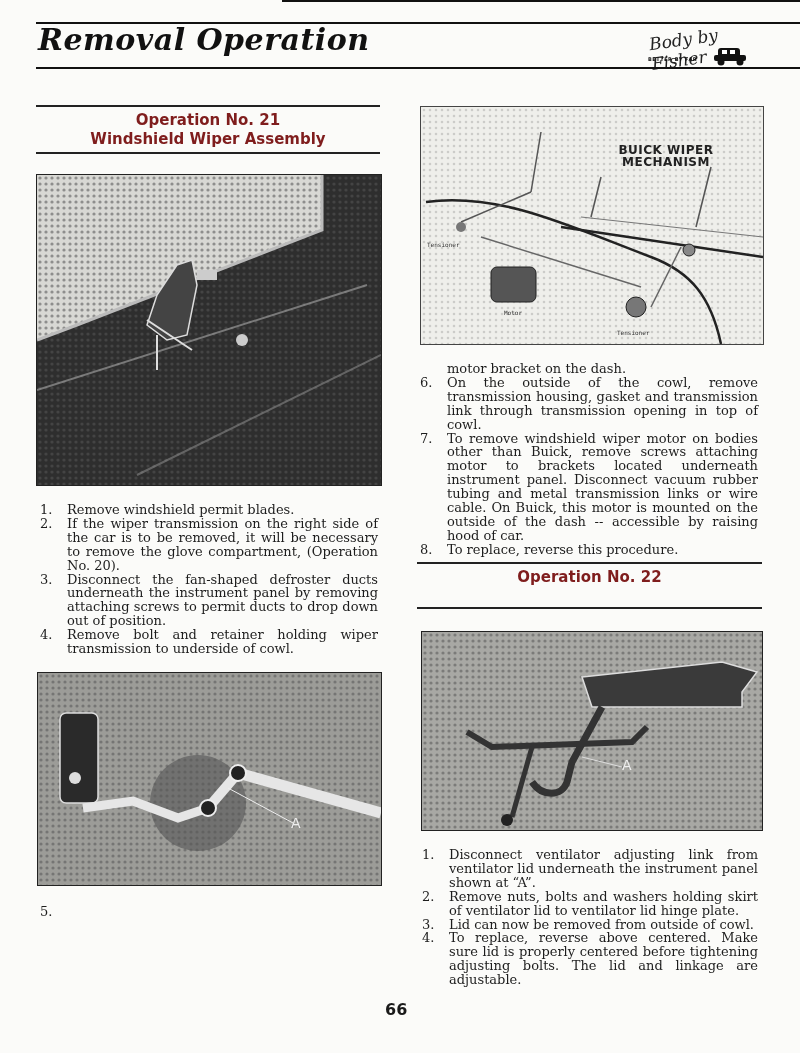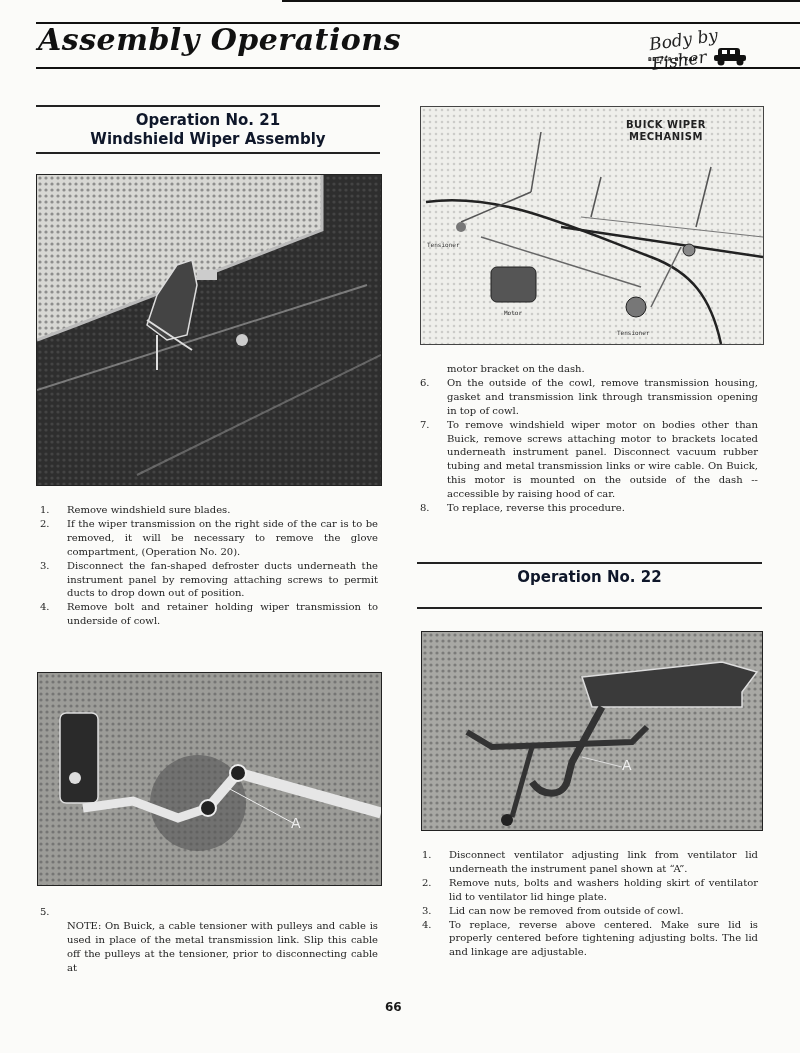--- a/index.html
+++ b/index.html
@@ -14,51 +14,51 @@
     left: 38px; top: 22px; font-family: "DejaVu Serif", serif; font-style: italic; font-weight: bold;
     font-size: 30px; letter-spacing: 0.5px; color: #111;
   }
   .logo { left: 648px; top: 26px; width: 120px; height: 40px; }
   .logo-script { position: absolute; left: 2px; top: 0; font-family: "DejaVu Serif", serif; font-style: italic; font-size: 17px; color: #222; transform: rotate(-8deg); }
   .logo-tag { position: absolute; left: 0; top: 30px; font-family: "DejaVu Sans", sans-serif; font-size: 5px; font-weight: bold; letter-spacing: 0.5px; color: #111; }
   .logo-car { position: absolute; left: 64px; top: 20px; }
 
   .sec-rule { height: 2px; background: #222; }
   .sec-head {
-    text-align: center; font-family: "DejaVu Sans", sans-serif; font-weight: bold; color: #0f172a;
+    text-align: center; font-family: "DejaVu Sans", sans-serif; font-weight: bold; color: #7f1d1d;
     font-size: 15px; line-height: 19px;
   }
   .photo { border: 1px solid #222; overflow: hidden; }
   .photo svg { display: block; }
 
-  .steps { font-family: "DejaVu Serif", serif; font-size: 10px; line-height: 13.9px; color: #1d1d1d; }
+  .steps { font-family: "DejaVu Serif", serif; font-size: 13px; line-height: 13.9px; color: #1d1d1d; }
   .step { display: flex; }
   .num { width: 27px; flex: none; }
   .txt { flex: 1; text-align: justify; }
   .caption { font-family: "DejaVu Sans Mono", monospace; font-size: 6px; color: #333; position: absolute; }
-  .fig-title { font-family: "DejaVu Sans", sans-serif; font-weight: bold; font-size: 10px; line-height: 12px; text-align: center; color: #222; position: absolute; letter-spacing: 0.5px; }
-  .page-num { left: 385px; top: 1000px; font-family: "DejaVu Sans", sans-serif; font-weight: bold; font-size: 12px; }
+  .fig-title { font-family: "DejaVu Sans", sans-serif; font-weight: bold; font-size: 12px; line-height: 12px; text-align: center; color: #222; position: absolute; letter-spacing: 0.5px; margin-top: 25px; }
+  .page-num { left: 385px; top: 1000px; font-family: "DejaVu Sans", sans-serif; font-weight: bold; font-size: 16px; }
 </style>
 </head>
 <body>
 
 <svg width="0" height="0" style="position:absolute">
   <defs>
     <pattern id="dots" width="6" height="6" patternUnits="userSpaceOnUse">
       <circle cx="3" cy="3" r="1.6" fill="#555" opacity="0.55"></circle>
     </pattern>
     <pattern id="dotsLight" width="6" height="6" patternUnits="userSpaceOnUse">
       <circle cx="3" cy="3" r="1.3" fill="#888" opacity="0.35"></circle>
     </pattern>
   </defs>
 </svg>
 
 <div class="abs topline"></div>
 <div class="abs hline" style="top:22px;"></div>
-<div class="abs page-title">Assembly Operations</div>
+<div class="abs page-title">Removal Operation</div>
 <div class="abs logo">
   <span class="logo-script">Body by Fisher</span>
   <span class="logo-tag">BETTER BY FAR</span>
   <svg class="logo-car" width="38" height="20">
     <rect x="6" y="2" width="22" height="10" rx="3" fill="#111"></rect>
     <rect x="2" y="9" width="32" height="6" rx="2" fill="#111"></rect>
     <circle cx="9" cy="16" r="3.5" fill="#111"></circle>
       <circle cx="28" cy="16" r="3.5" fill="#111"></circle>
     <rect x="10" y="4" width="5" height="4" fill="#fff"></rect>
       <rect x="18" y="4" width="5" height="4" fill="#fff"></rect>
@@ -88,21 +88,21 @@
       <line x1="120" y1="160" x2="120" y2="195" stroke="#ddd" stroke-width="2"></line>
       <rect x="160" y="95" width="20" height="10" fill="#ccc"></rect>
     </g>
     <circle cx="205" cy="165" r="6" fill="#ccc"></circle>
   </svg>
 </div>
 
 <div class="abs steps" style="left:40px; top:503px; width:338px;">
   <div class="step">
       <span class="num">1.</span>
-      <span class="txt">Remove windshield sure blades.</span>
+      <span class="txt">Remove windshield permit blades.</span>
     </div>
   <div class="step">
       <span class="num">2.</span>
       <span class="txt">If the wiper transmission on the right side of the car is to be removed, it will be necessary to remove the glove compartment, (Operation No. 20).</span>
     </div>
   <div class="step">
       <span class="num">3.</span>
       <span class="txt">Disconnect the fan-shaped defroster ducts underneath the instrument panel by removing attaching screws to permit ducts to drop down out of position.</span>
     </div>
   <div class="step">
@@ -126,21 +126,20 @@
     <line x1="190" y1="115" x2="255" y2="150" stroke="#eee" stroke-width="1"></line>
   </svg>
   <span class="abs" style="left:253px; top:142px; font-family:'DejaVu Sans',sans-serif; font-size:14px; color:#eee;">A</span>
 </div>
 
 <div class="abs steps" style="left:40px; top:905px; width:338px;">
   <div class="step">
     <span class="num">5.</span>
     <span class="txt">
       <br>
-      <span>NOTE: On Buick, a cable tensioner with pulleys and cable is used in place of the metal transmission link. Slip this cable off the pulleys at the tensioner, prior to disconnecting cable at</span>
     </span>
   </div>
 </div>
 
 <div class="abs photo" style="left:420px; top:106px; width:342px; height:237px; border-color:#444;">
   <svg width="342" height="237">
     <rect width="342" height="237" fill="#efefeb"></rect>
     <rect width="342" height="237" fill="url(#dotsLight)"></rect>
     <path d="M5,95 C80,85 150,120 230,150 C270,165 290,190 300,237" fill="none" stroke="#222" stroke-width="2.5"></path>
     <path d="M140,120 L342,150" fill="none" stroke="#222" stroke-width="2.5"></path>

